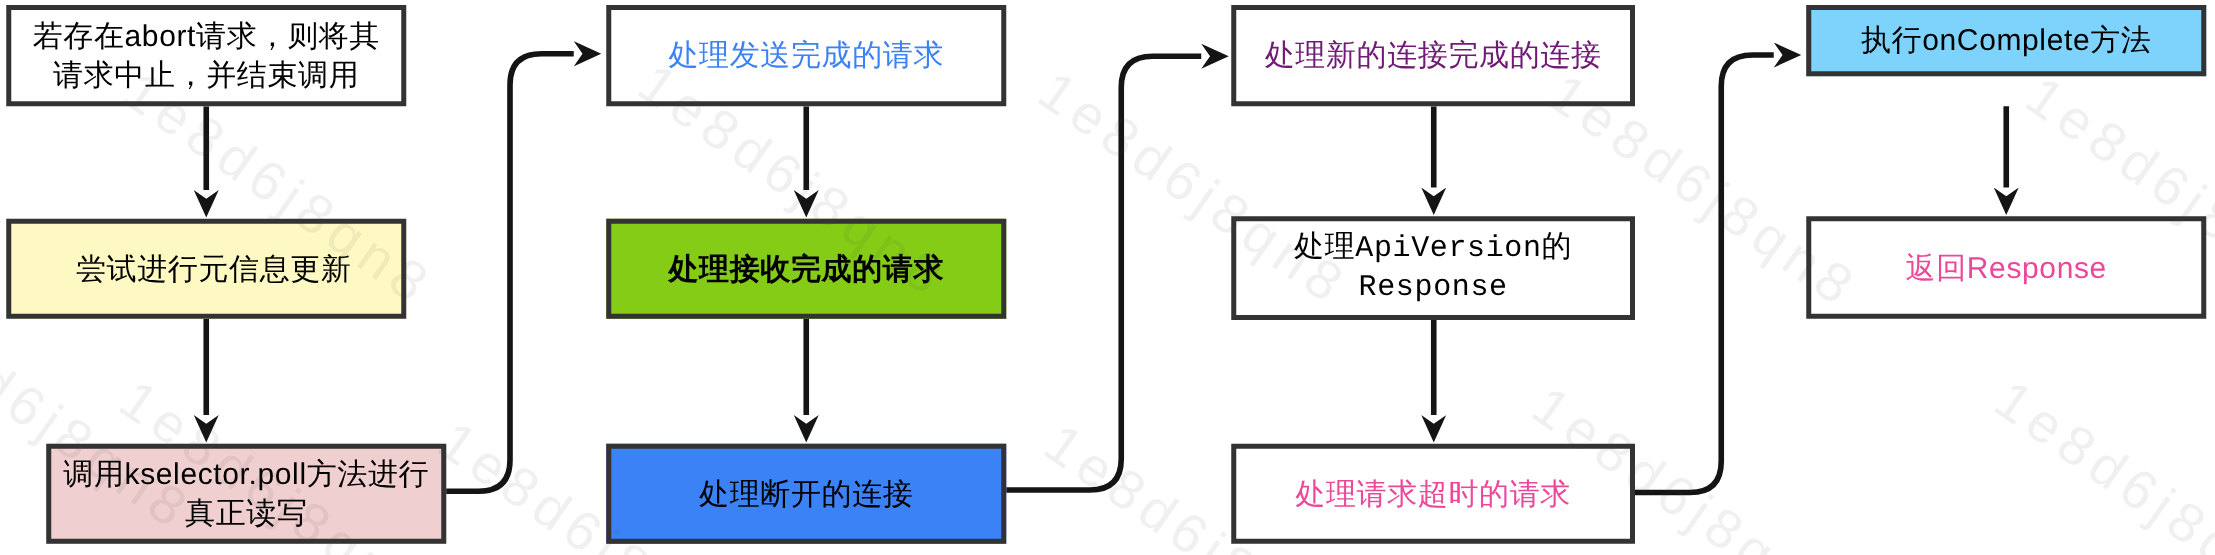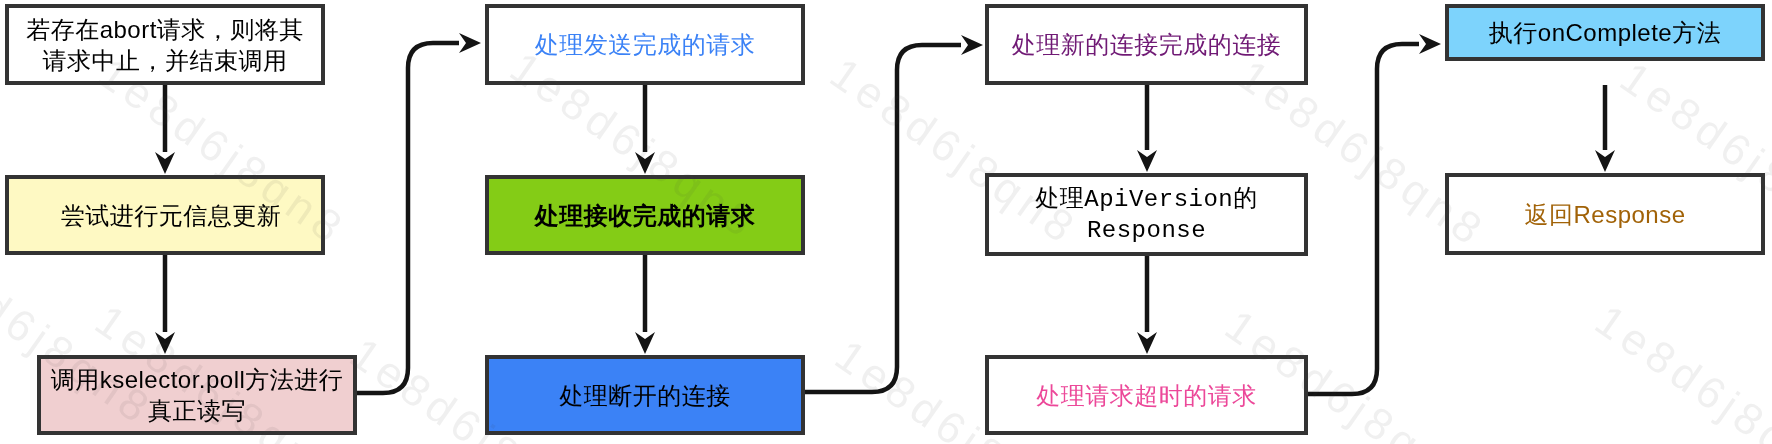--- a/index.html
+++ b/index.html
@@ -115,21 +115,21 @@
 
   <div class="flow-node" style="left: 985px; top: 355px; width: 323px; height: 80px; border-color: rgb(51, 51, 51); background: rgb(255, 255, 255);">
     <span class="flow-node-label" style="color: #ec4899;">处理请求超时的请求</span>
   </div>
 
   <div class="flow-node" style="left: 1445px; top: 4px; width: 320px; height: 57px; border-color: rgb(51, 51, 51); background: #7dd3fc;">
     <span class="flow-node-label" style="color: rgb(0, 0, 0);">执行onComplete方法</span>
   </div>
 
   <div class="flow-node" style="left: 1445px; top: 173px; width: 320px; height: 82px; border-color: rgb(51, 51, 51); background: rgb(255, 255, 255);">
-    <span class="flow-node-label" style="color: #a16207;">返回Response</span>
+    <span class="flow-node-label" style="color: #ec4899;">返回Response</span>
   </div>
 </div>
 
   <div id="watermark-layer">
   <span class="watermark" style="left: 118px; top: 48px; color: rgba(60, 60, 60, 0.08);">1e8d6j8qn8</span>
 
   <span class="watermark" style="left: 530px; top: 42px; color: rgba(60, 60, 60, 0.08);">1e8d6j8qn8</span>
 
   <span class="watermark" style="left: 850px; top: 48px; color: rgba(60, 60, 60, 0.08);">1e8d6j8qn8</span>
 

